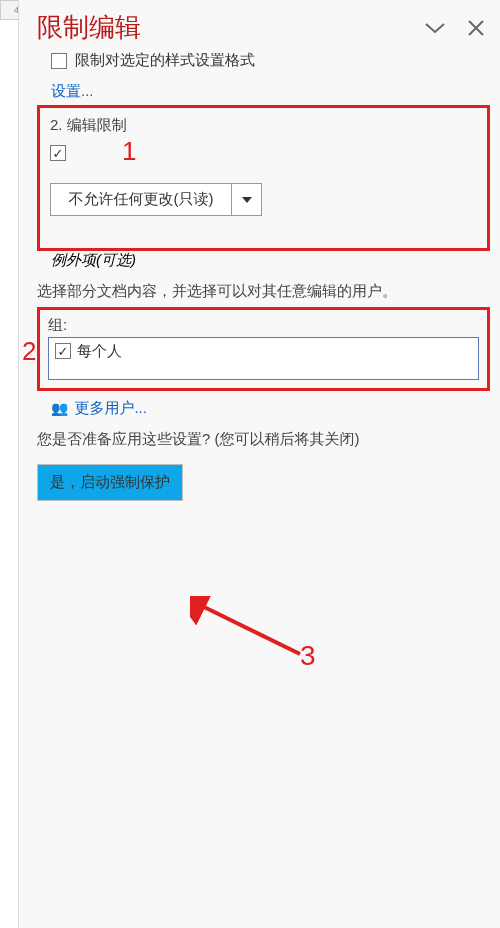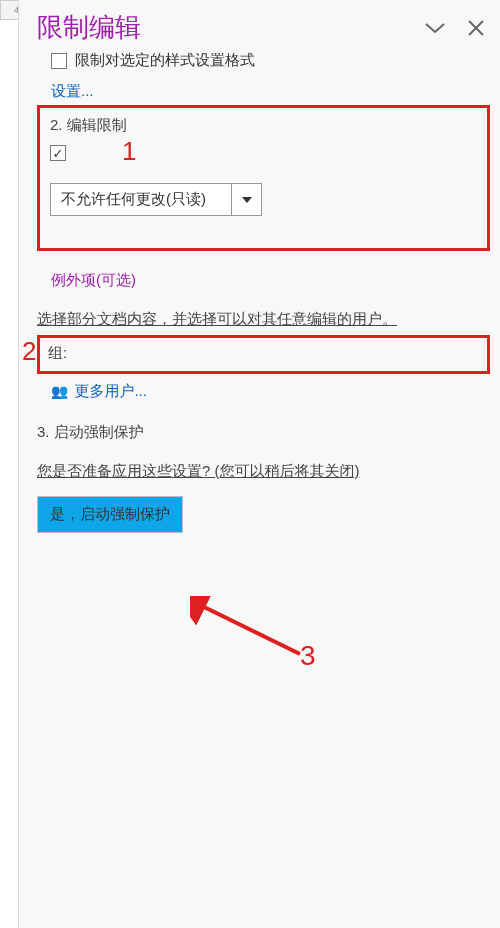--- a/index.html
+++ b/index.html
@@ -31,21 +31,21 @@
       padding: 0 10px 10px 18px;
     }
     .header {
       display: flex;
       align-items: center;
       justify-content: space-between;
       padding: 10px 4px 6px 0;
     }
     .title {
       font-size: 26px;
-      color: #a21caf;
+      color: #b91c1c;
       font-weight: 400;
     }
     .header-controls {
       display: flex;
       gap: 22px;
       align-items: center;
       padding-right: 2px;
     }
     .chev-down-icon svg, .close-icon svg { display: block; }
 
@@ -93,20 +93,21 @@
       padding: 6px 8px 8px 8px;
       margin-top: 4px;
       position: relative;
     }
 
     .dropdown {
       display: inline-flex;
       border: 1px solid #999;
       background: #fff;
       margin-top: 10px;
+      text-align: center;
     }
     .dropdown-text {
       padding: 6px 10px;
       font-size: 15px;
       color: #333;
       min-width: 180px;
     }
     .dropdown-arrow {
       width: 30px;
       border-left: 1px solid #999;
@@ -116,29 +117,28 @@
     }
     .dropdown-arrow span {
       width: 0; height: 0;
       border-left: 5px solid transparent;
       border-right: 5px solid transparent;
       border-top: 6px solid #333;
     }
 
     .subheading {
       font-size: 15px;
-      color: #a21caf;
-      margin-top: 20px;
+      color: #000000;
+      font-style: italic;
     }
     .body-text {
       font-size: 15px;
       color: #444;
-      margin-top: 18px;
+      margin-top: 10px;
       line-height: 1.5;
-      text-decoration: underline;
     }
     .group-label { font-size: 15px; color: #444; }
     .group-box {
       border: 1px solid #5a79b8;
       background: #fff;
       margin-top: 2px;
       padding: 4px 6px 18px 6px;
     }
     .group-row {
       display: flex;
@@ -241,28 +241,33 @@
         </span>
     </div>
   </div>
 
   
   <div class="subheading" style="padding-left:14px">例外项(可选)</div>
   <div class="body-text">选择部分文档内容，并选择可以对其任意编辑的用户。</div>
 
   <div class="highlight-box-2">
     <div class="group-label">组:</div>
+    <div class="group-box">
+      <div class="group-row">
+        <span class="checkbox checked"></span>
+        <span>每个人</span>
+      </div>
+    </div>
   </div>
   <div class="more-users">
     <span class="people-icon">👥</span>
     <span class="link">更多用户...</span>
   </div>
 
   
-  <div class="section-heading" style="margin-top:22px">3. 启动强制保护</div>
   <div class="body-text">您是否准备应用这些设置? (您可以稍后将其关闭)</div>
   <div class="action-button">是，启动强制保护</div>
 
 </div>
 
 <div class="anno-1">1</div>
 <div class="anno-2">2</div>
 <div class="anno-3">3</div>
 <svg class="arrow-svg" width="130" height="70">
   <defs>

